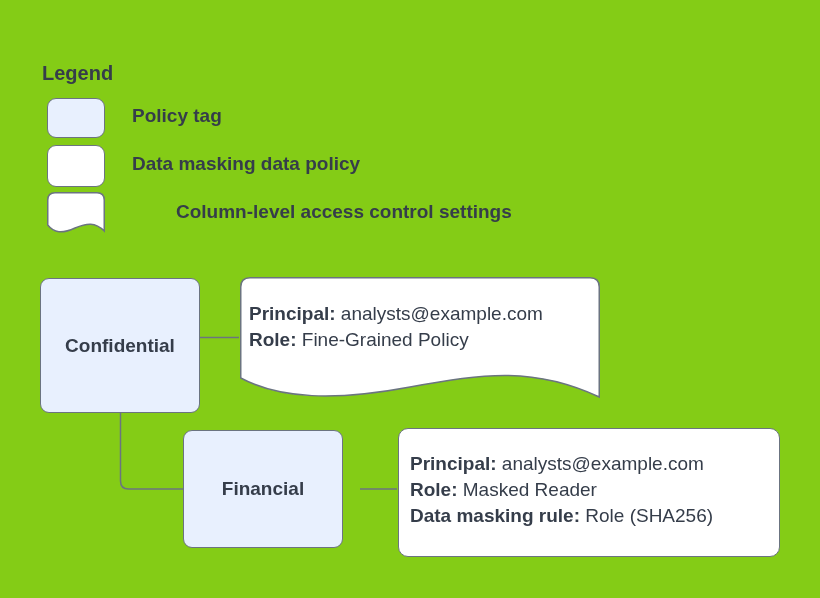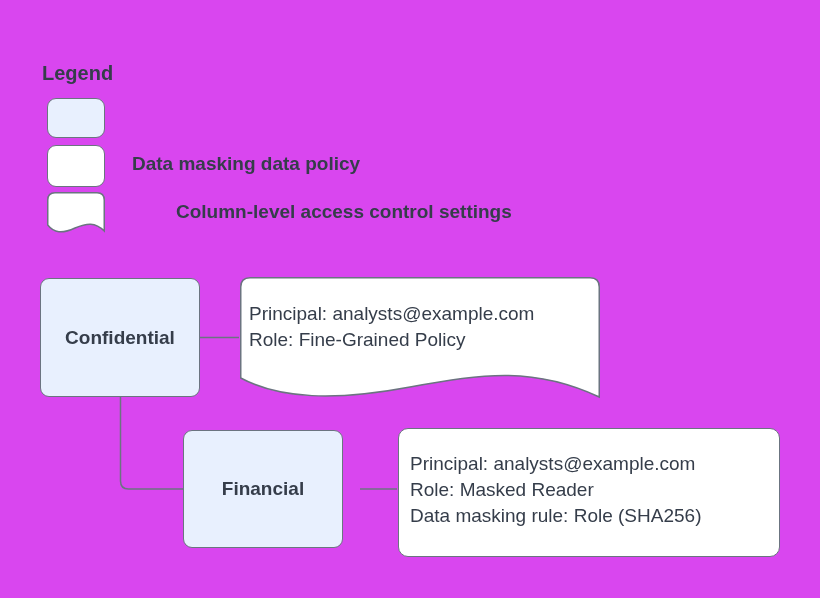--- a/index.html
+++ b/index.html
@@ -1,17 +1,17 @@
 <!DOCTYPE html>
 <html style="--policy_tag_fill: #e8f0fe; --card_fill: #ffffff; --border: #6b7480; --text: #353d4a;"><head>
 <meta charset="utf-8">
 <style>
   html,body{margin:0;padding:0;background:#ffffff;}
   #canvas{
-    position:relative;width:820px;height:598px;background:#d946ef;overflow:hidden;
+    position:relative;width:820px;height:598px;background:#84cc16;overflow:hidden;
     font-family:"Liberation Sans","DejaVu Sans",sans-serif;
     color:var(--text,#353d4a);
   }
   .abs{position:absolute;}
   
   .legend-title{font-size:20px;font-weight:700;}
   .legend-label{font-size:19px;font-weight:700;white-space:nowrap;}
   .swatch{
     width:58px;height:40px;border:1.5px solid var(--border,#6b7480);
     border-radius:9px;background:var(--card_fill,#ffffff);box-sizing:border-box;
@@ -19,57 +19,58 @@
   .swatch.blue{background:var(--policy_tag_fill,#e8f0fe);}
   
   .node{
     width:160px;border:1.5px solid var(--border,#6b7480);border-radius:9px;
     background:var(--policy_tag_fill,#e8f0fe);box-sizing:border-box;
     display:flex;align-items:center;justify-content:center;
     font-size:19px;font-weight:700;
   }
   
   .card-text{font-size:19px;line-height:26px;white-space:nowrap;}
-  .kv-key{font-weight:400;}
+  .kv-key{font-weight:700;}
   .round-card{
     border:1.5px solid var(--border,#6b7480);border-radius:10px;
     background:var(--card_fill,#ffffff);box-sizing:border-box;
   }
   svg{display:block;overflow:visible;}
   .shape-stroke{fill:var(--card_fill,#ffffff);stroke:var(--border,#6b7480);stroke-width:1.5;}
   .line-stroke{fill:none;stroke:var(--border,#6b7480);stroke-width:1.5;}
 </style>
 </head>
 <body>
 
 <div id="canvas">
 
   <div class="abs" style="left:42px;top:62px;">
     <div class="legend-title">Legend</div>
   </div>
 
   <div class="abs swatch blue" style="left:47px;top:98px;"></div>
+  <div class="abs legend-label" style="left:132px;top:105px;">Policy tag</div>
 
   <div class="abs swatch" style="left:47px;top:145px;height:42px;"></div>
   <div class="abs legend-label" style="left:132px;top:153px;text-align:center;">Data masking data policy</div>
 
   <div class="abs" style="left:47px;top:192px;">
     <svg width="58" height="47" viewBox="0 0 58 47">
       <path class="shape-stroke" d="M8 0.75 H50 Q57.25 0.75 57.25 8 V39 C48 30 40 31 28 36 C15 42 7 41 0.75 33 V8 Q0.75 0.75 8 0.75 Z"></path>
     </svg>
   </div>
   <div class="abs legend-label" style="left:132px;top:201px;margin-left:44px;">Column-level access control settings</div>
 
   <svg class="abs" style="left:0;top:0;pointer-events:none;" width="820" height="598" viewBox="0 0 820 598">
     <path class="line-stroke" d="M200 337.5 H239"></path>
     <path class="line-stroke" d="M120.5 397 V481 Q120.5 489 128.5 489 H199"></path>
     <path class="line-stroke" d="M360 489 H397"></path>
   </svg>
 
-  <div class="abs node" style="left:40px;top:278px;height:119px;">
+  <div class="abs node" style="left:40px;top:278px;height:135px;">
     <span>Confidential</span>
   </div>
 
   <div class="abs node" style="left:183px;top:430px;height:118px;">
     <span>Financial</span>
   </div>
 
   <div class="abs" style="left:240px;top:277px;width:360px;height:125px;">
     <svg class="abs" style="left:0;top:0;" width="360" height="125" viewBox="0 0 360 125">
       <path class="shape-stroke" d="M10 0.75 H350 Q359.25 0.75 359.25 10 V120 C295 90 245 96 170 110 C95 124 40 122 0.75 101 V10 Q0.75 0.75 10 0.75 Z"></path>

